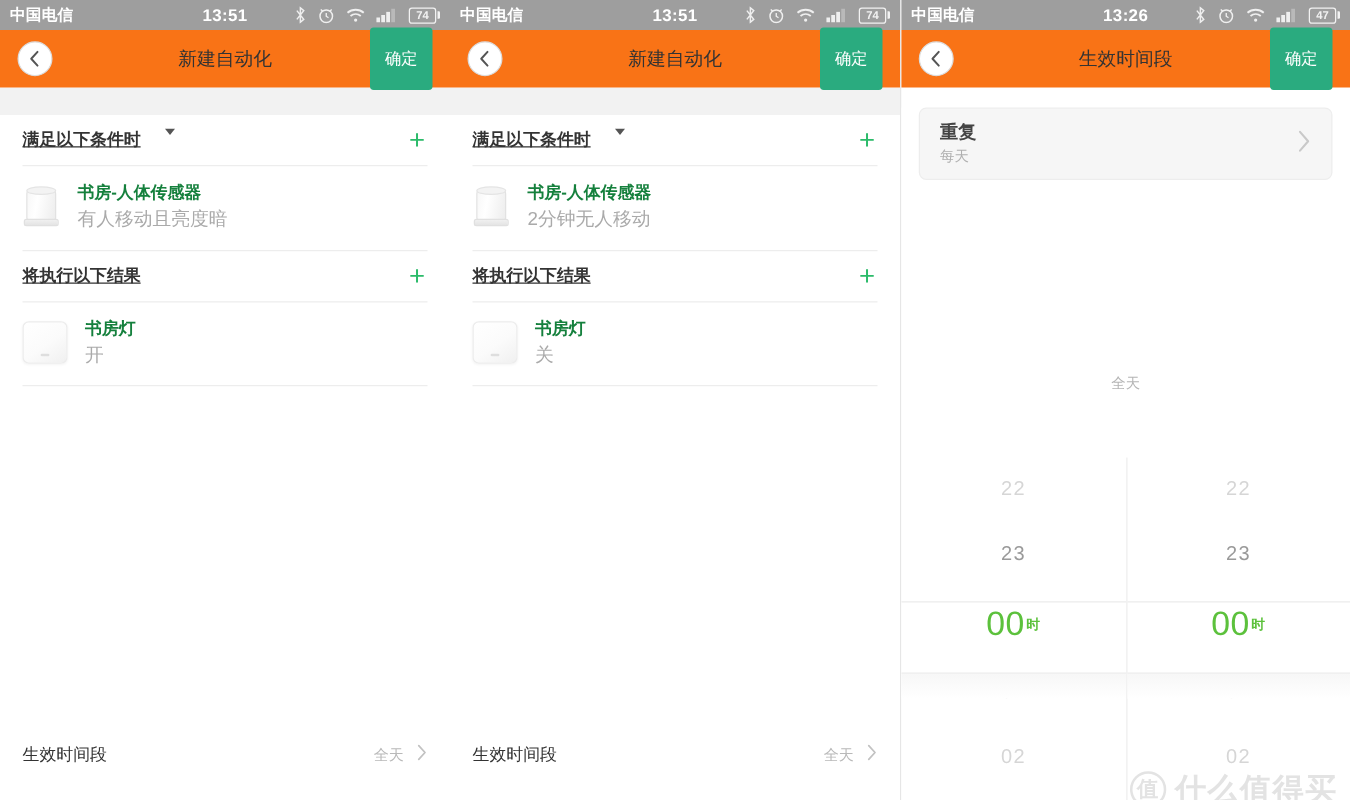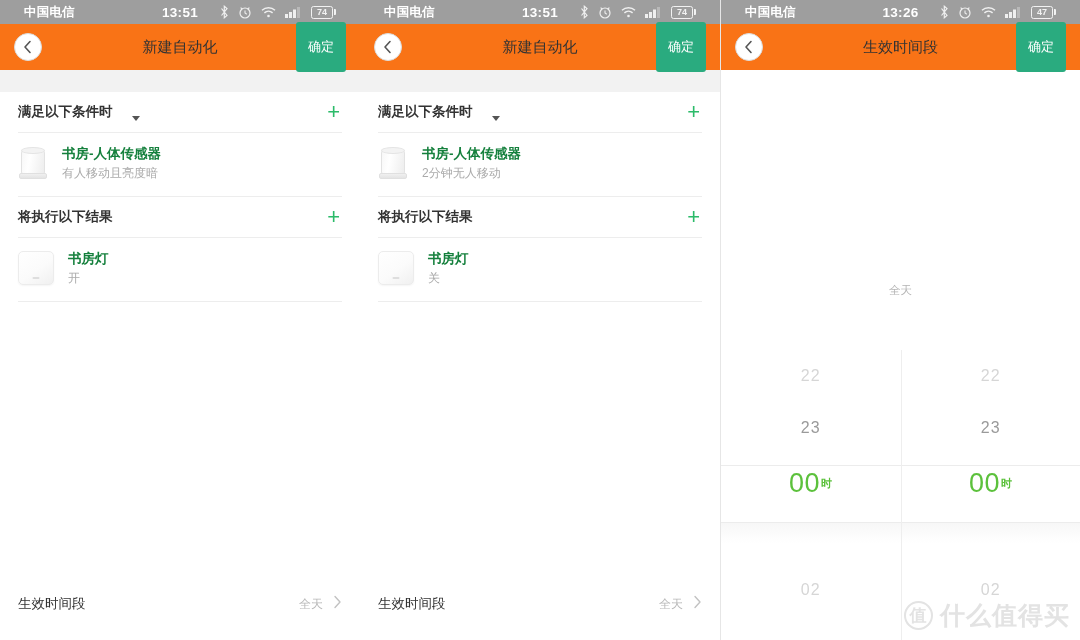--- a/index.html
+++ b/index.html
@@ -23,21 +23,21 @@
   }
   .panel.p3 { border-left: 1px solid #e6e6e6; }
 
   
   .statusbar {
     height: 24px;
     background: #9e9e9e;
     color: #ffffff;
     display: flex;
     align-items: center;
-    padding: 0 24px;
+    padding: 0 8px;
     font-size: 12.5px;
     position: relative;
   }
   .sb-carrier { font-weight: 600; letter-spacing: 0.2px; }
   .sb-time {
     position: absolute;
     left: 0; right: 0;
     text-align: center;
     font-size: 13.5px;
     font-weight: 600;
@@ -129,22 +129,23 @@
     display: flex;
     align-items: center;
     padding: 0 18px;
     justify-content: space-between;
   }
   .section-title {
     font-size: 13.5px;
     color: #333333;
     font-weight: 600;
     display: flex;
-    align-items: flex-end;
+    align-items: flex-start;
     gap: 19px;
+    text-decoration: underline;
   }
   .caret {
     width: 0; height: 0;
     border-left: 4px solid transparent;
     border-right: 4px solid transparent;
     border-top: 5px solid #555;
     display: inline-block;
   }
   .plus-btn {
     color: #2cbb6a;
@@ -165,21 +166,21 @@
     cursor: pointer;
     min-height: 56px;
   }
   .dev-text .dname {
     font-size: 13.5px;
     color: #15803d;
     font-weight: 600;
     line-height: 1.35;
   }
   .dev-text .dsub {
-    font-size: 12px;
+    font-size: 15px;
     color: #aaaaaa;
     margin-top: 3px;
     line-height: 1.3;
   }
 
   
   .icon-sensor {
     width: 30px; height: 36px;
     position: relative;
     flex: 0 0 auto;
@@ -678,20 +679,31 @@
       <button class="confirm-btn">确定</button>
     </div>
 
     <div class="p3-body">
 
       <div class="scroll-track">
         <div class="scroll-thumb"></div>
       </div>
       <div class="edge-line"></div>
 
+      <div class="repeat-card">
+        <span class="repeat-texts">
+          <div class="rtitle">重复</div>
+          <div class="rsub">每天</div>
+        </span>
+        <span class="chev-right">
+          <svg width="12" height="20" viewBox="0 0 12 20">
+              <path d="M3 2.5L9.5 10 3 17.5" fill="none" stroke="#c9c9c9" stroke-width="1.7" stroke-linecap="round" stroke-linejoin="round"></path>
+            </svg>
+        </span>
+      </div>
 
       <div class="picker-caption">
         <div class="pc-sub">全天</div>
       </div>
 
       <div class="picker">
 
         <div class="picker-col">
           <div class="sel-band"></div>
           <div class="below-shade"></div>

